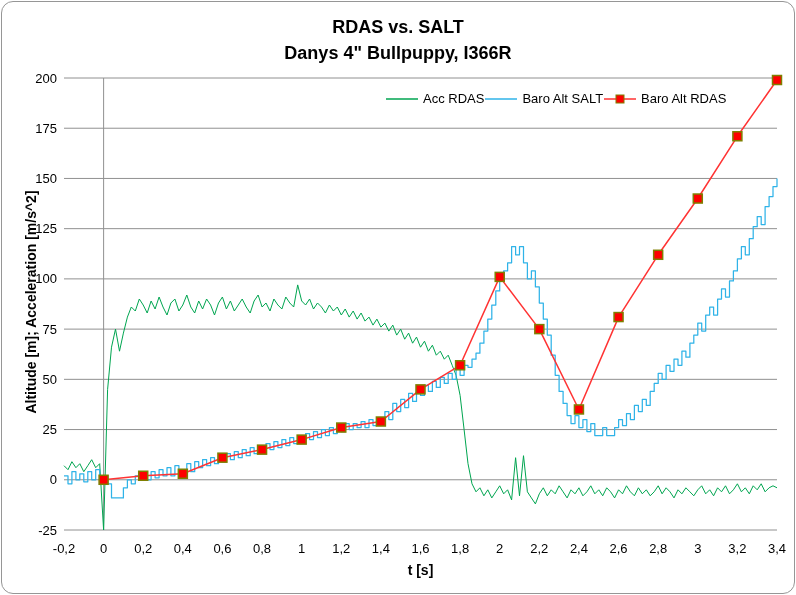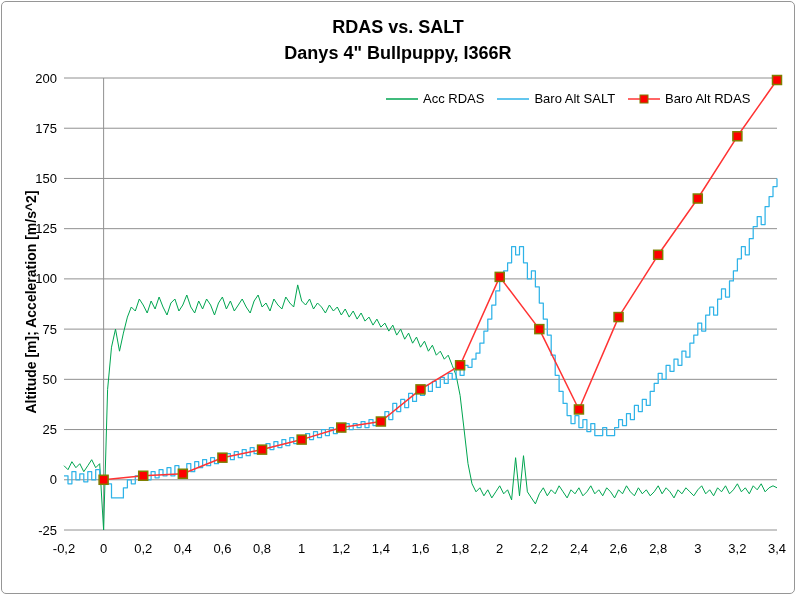--- a/index.html
+++ b/index.html
@@ -1,22 +1,22 @@
 <!DOCTYPE html>
 <html><head>
 <meta charset="utf-8">
 <style>
   html,body{margin:0;padding:0;background:#ffffff;}
   #chart{position:relative;width:792px;height:591px;margin:1px;background:#ffffff;
-         border:1px solid #969696;border-radius:5px;
+         border:1px solid #969696;border-radius:12px;
          font-family:"Liberation Sans",sans-serif;color:#000;overflow:hidden;}
   .title{position:absolute;top:12px;left:0;width:100%;text-align:center;
          font-weight:bold;font-size:18px;line-height:26px;}
   .legend{position:absolute;top:89px;left:383px;display:flex;align-items:center;
-          gap:12px;font-size:13px;}
+          font-size:13px;}
   .legend-item{display:flex;align-items:center;gap:4px;}
   .xtitle{position:absolute;left:62px;width:713px;top:560px;text-align:center;
           font-weight:bold;font-size:14px;}
   .ytitle{position:absolute;left:-197px;top:292px;width:452px;text-align:center;
           transform:rotate(-90deg);font-weight:bold;font-size:14px;}
   svg text{font-family:"Liberation Sans",sans-serif;fill:#000;}
 </style>
 </head>
 <body>
 
@@ -105,14 +105,15 @@
       <rect x="493.2222222222223" y="270.38" width="9" height="9" fill="#FE0000" stroke="#7F7F00" stroke-width="1.5"></rect>
       <rect x="532.8333333333334" y="322.6111111111111" width="9" height="9" fill="#FE0000" stroke="#7F7F00" stroke-width="1.5"></rect>
       <rect x="572.4444444444445" y="402.96666666666664" width="9" height="9" fill="#FE0000" stroke="#7F7F00" stroke-width="1.5"></rect>
       <rect x="612.0555555555555" y="310.5577777777778" width="9" height="9" fill="#FE0000" stroke="#7F7F00" stroke-width="1.5"></rect>
       <rect x="651.6666666666666" y="248.28222222222223" width="9" height="9" fill="#FE0000" stroke="#7F7F00" stroke-width="1.5"></rect>
       <rect x="691.2777777777778" y="192.03333333333333" width="9" height="9" fill="#FE0000" stroke="#7F7F00" stroke-width="1.5"></rect>
       <rect x="730.8888888888889" y="129.7577777777778" width="9" height="9" fill="#FE0000" stroke="#7F7F00" stroke-width="1.5"></rect>
       <rect x="770.5" y="73.50888888888889" width="9" height="9" fill="#FE0000" stroke="#7F7F00" stroke-width="1.5"></rect>
     </svg>
 
+  <div class="xtitle">t [s]</div>
   <div class="ytitle">Altitude [m]; Acceleration [m/s^2]</div>
 </div>
 
 </body></html>

